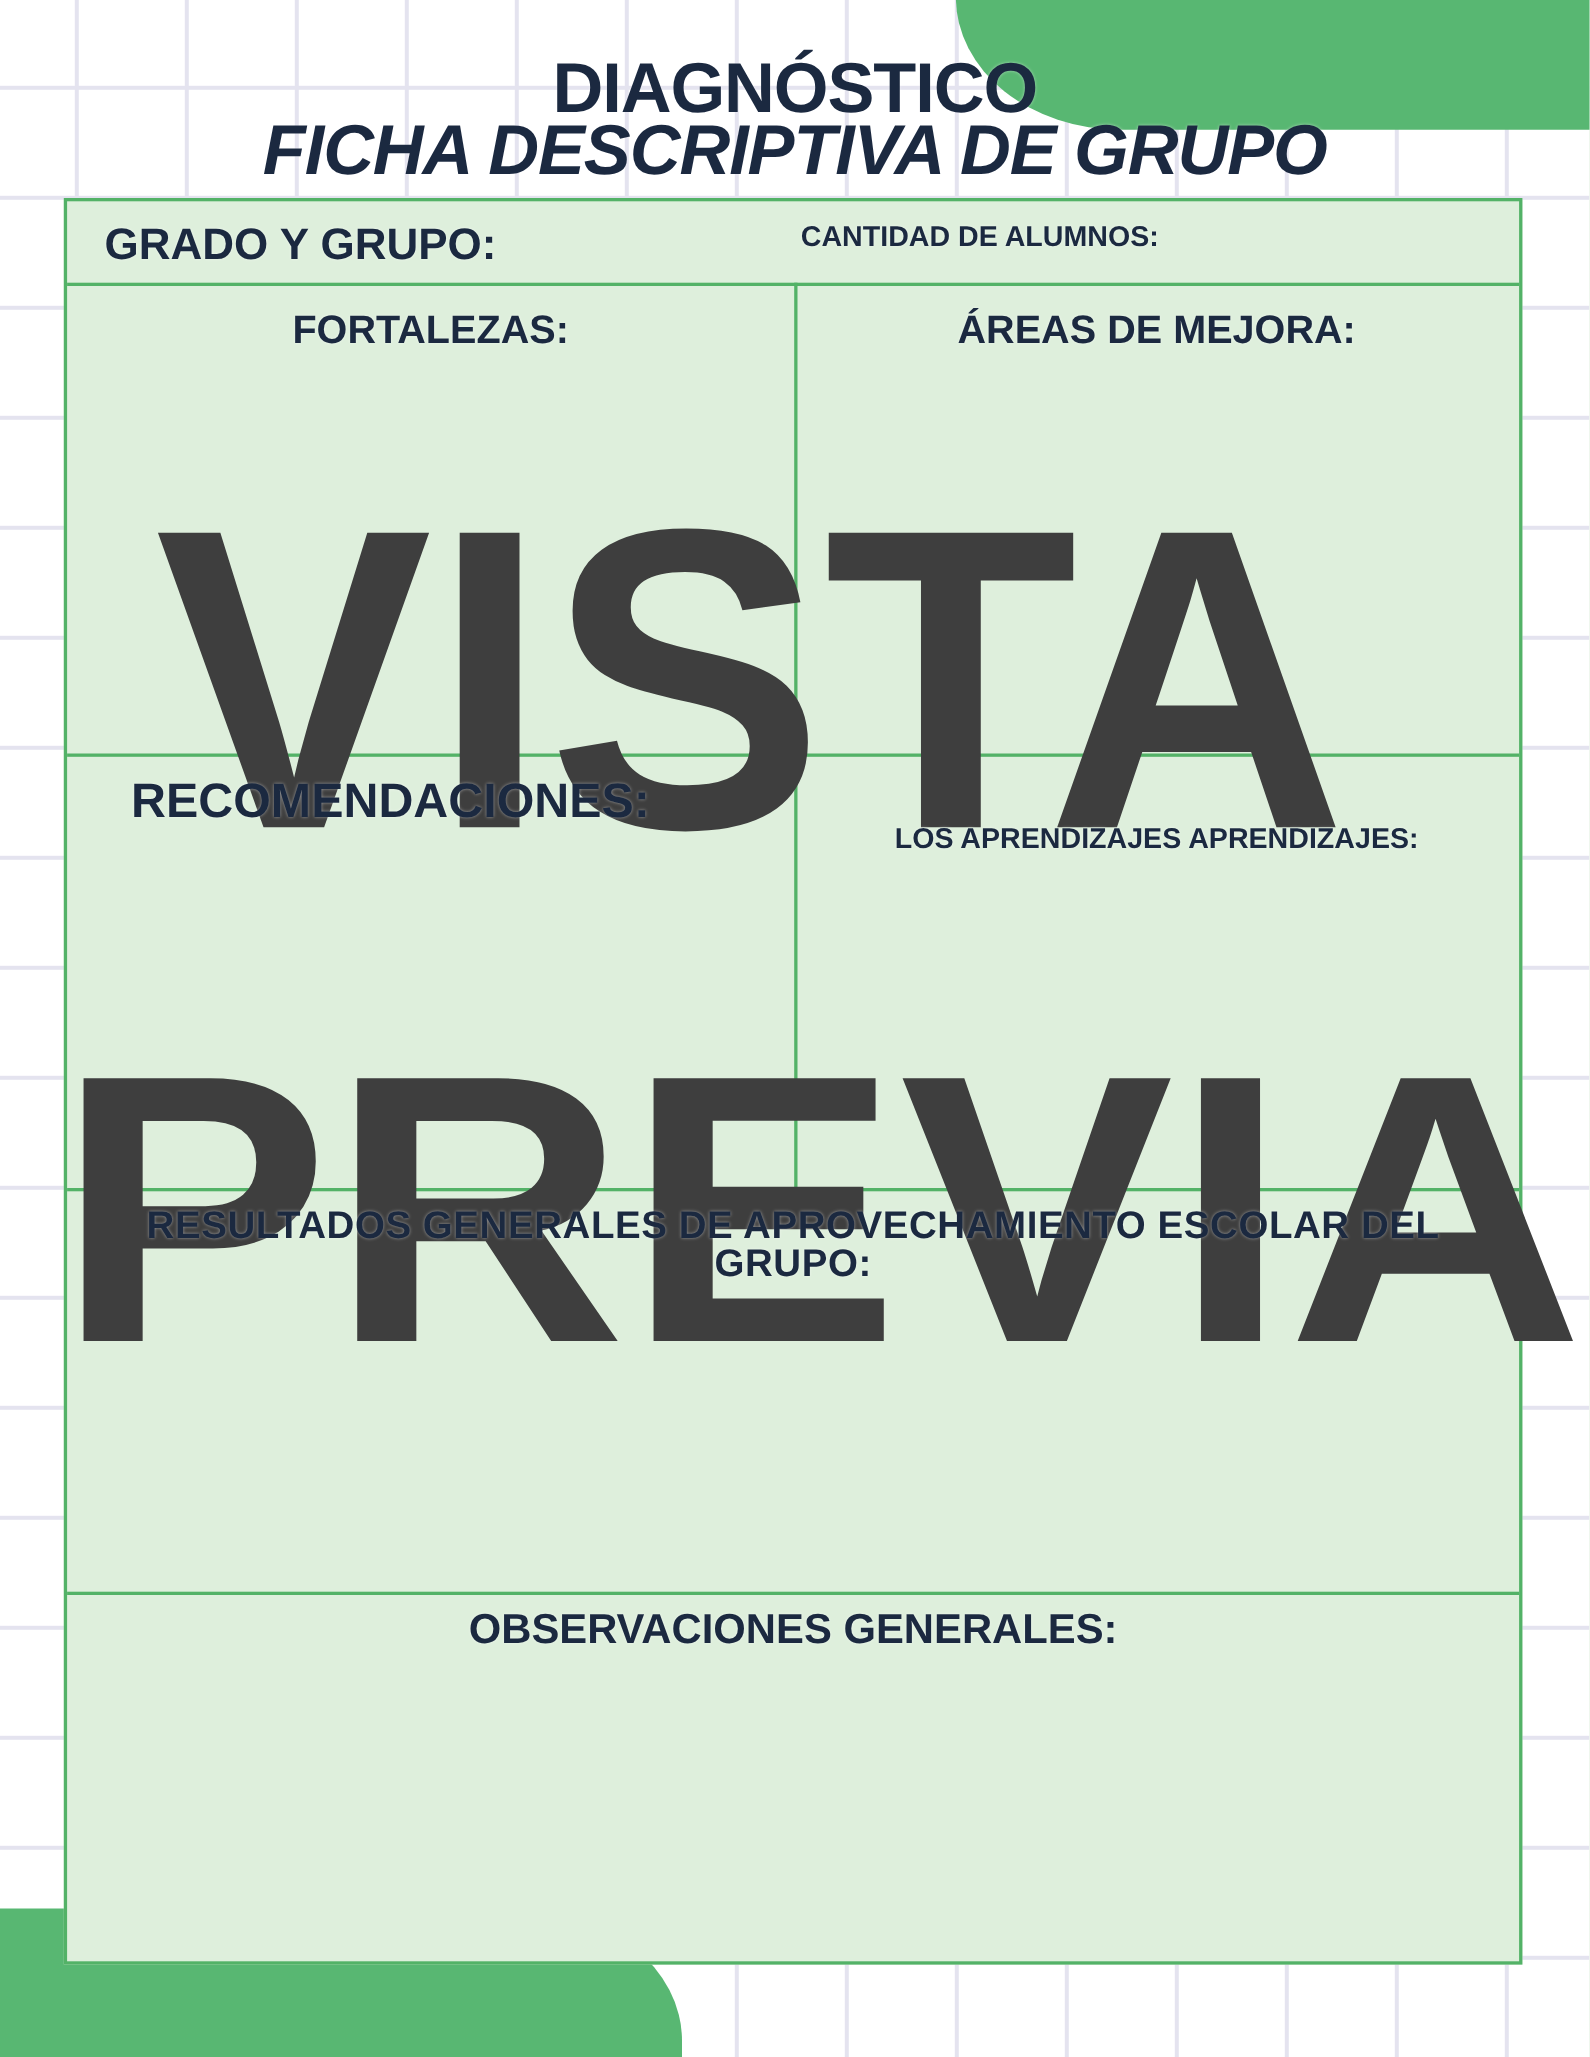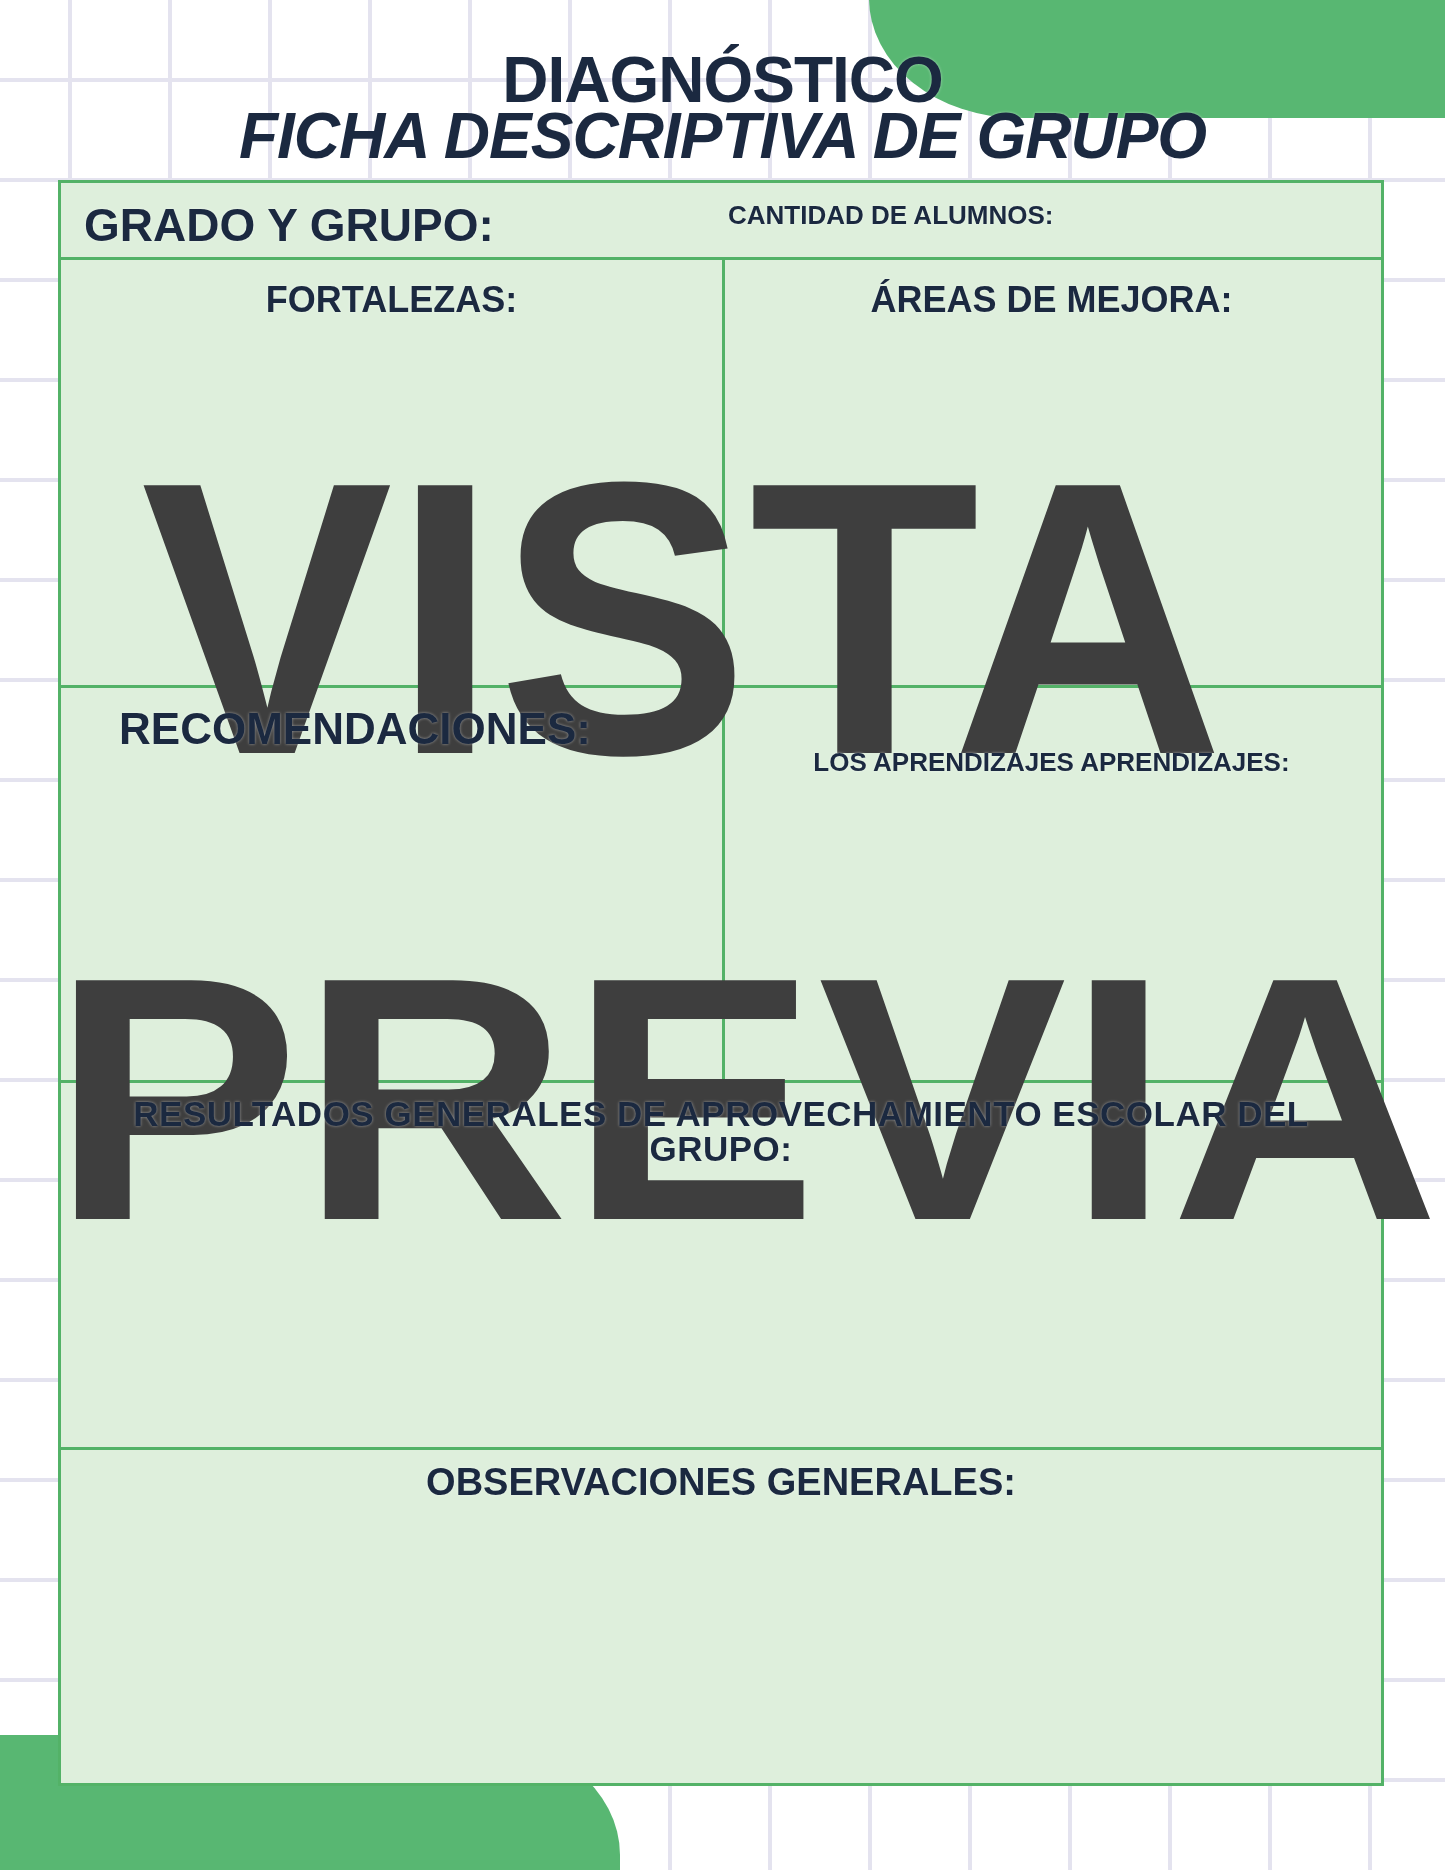--- a/index.html
+++ b/index.html
@@ -56,21 +56,21 @@
   }
   .wm.w1{left:141px;top:424px;font-size:389px;transform:scaleX(0.97);}
   .wm.w2{left:51px;top:926px;font-size:347px;transform:scaleX(1.075);}
   
   .labels{
     position:absolute;left:61px;top:183px;width:1320px;height:1600px;z-index:4;
     color:var(--navy-text,#1b2940);font-weight:bold;
     text-shadow:0 0 3px rgba(255,255,255,.5);
   }
   .labels div{position:absolute;box-sizing:border-box;}
-  .lbl-grado{left:23px;top:19px;font-size:46px;line-height:1;}
+  .lbl-grado{left:34px;top:19px;font-size:40px;line-height:1;}
   .lbl-cantidad{left:667px;top:19px;font-size:26px;line-height:1;}
   .cell{text-align:center;}
   .cell-fortalezas{left:0;top:74px;width:661px;height:428px;padding-top:25px;font-size:36px;line-height:1;}
   .cell-areas{left:661px;top:74px;width:659px;height:428px;padding-top:25px;font-size:36px;line-height:1;}
   .cell-recomendaciones{left:0;top:502px;width:558px;height:395px;padding-top:22px;font-size:44px;line-height:1;padding-left:30px;}
   .cell-alumnos{left:661px;top:502px;width:659px;height:395px;padding-top:29px;font-size:26px;line-height:32px;}
   .cell-resultados{left:0;top:897px;width:1320px;height:367px;padding-top:16px;font-size:35px;line-height:1;letter-spacing:0.5px;}
   .cell-observaciones{left:0;top:1264px;width:1320px;height:336px;padding-top:16px;font-size:38px;line-height:1;}
 </style>
 </head>

